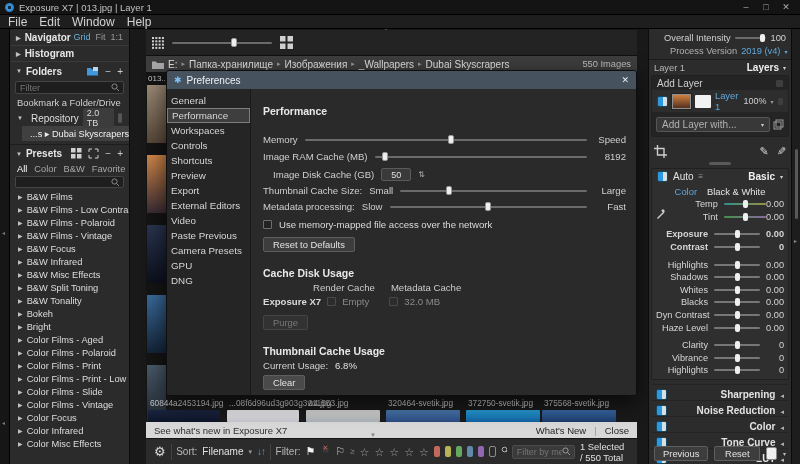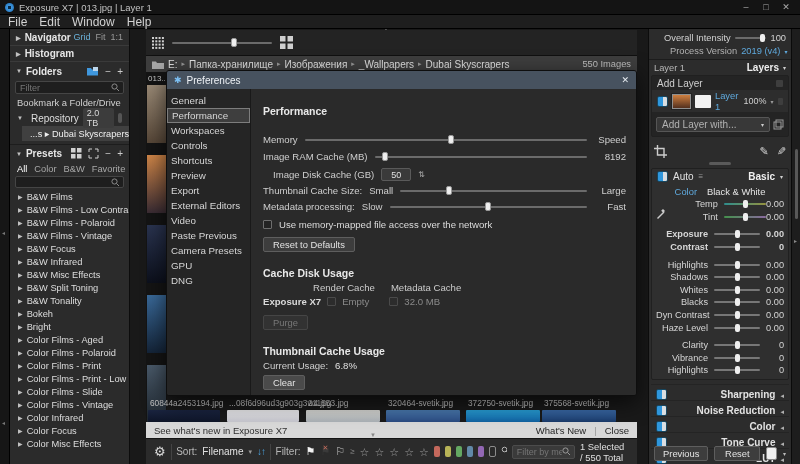--- a/index.html
+++ b/index.html
@@ -246,25 +246,25 @@
       <div class="pitem">
           <span class="tri">▶</span>
           <span>Color Films - Slide</span>
         </div>
       <div class="pitem">
           <span class="tri">▶</span>
           <span>Color Films - Vintage</span>
         </div>
       <div class="pitem">
           <span class="tri">▶</span>
+          <span>Color Focus</span>
+        </div>
+      <div class="pitem">
+          <span class="tri">▶</span>
           <span>Color Infrared</span>
-        </div>
-      <div class="pitem">
-          <span class="tri">▶</span>
-          <span>Color Focus</span>
         </div>
       <div class="pitem">
           <span class="tri">▶</span>
           <span>Color Misc Effects</span>
         </div>
     </div>
   </div>
 
   <div class="r center">
     <span style="position:absolute;left:253px;top:-2px;color:#888;font-size:6px;">▲</span>

